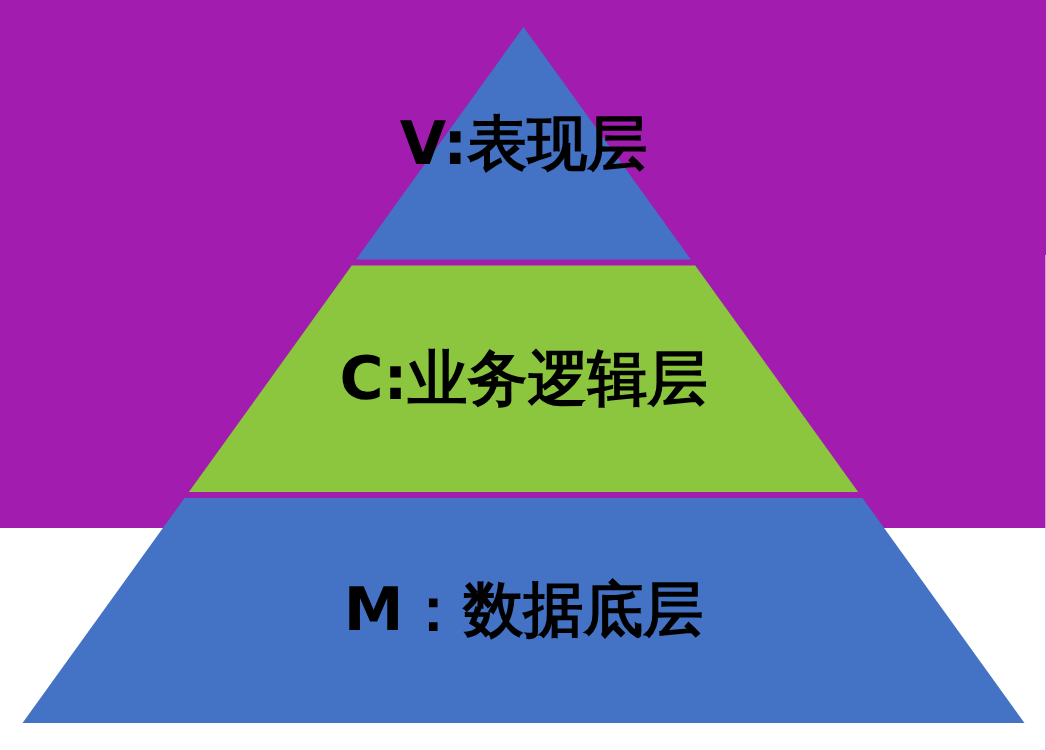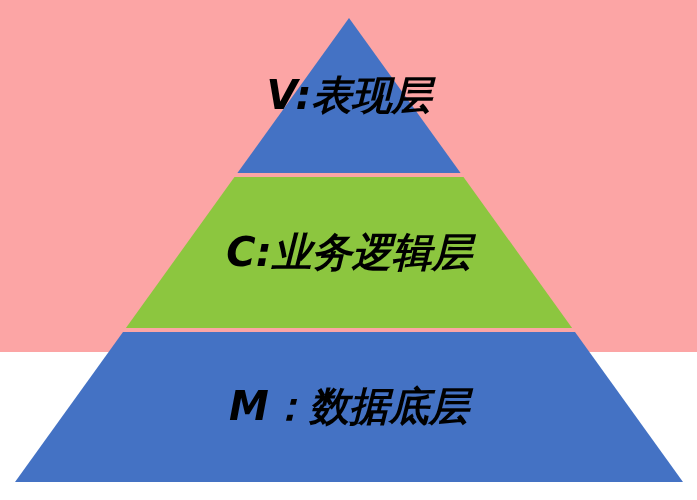--- a/index.html
+++ b/index.html
@@ -8,22 +8,21 @@
     background: #ffffff;
     width: 697px;
     height: 500px;
     overflow: hidden;
     font-family: "DejaVu Sans", "Liberation Sans", sans-serif;
   }
   .canvas {
     position: relative;
     width: 697px;
     height: 352px;
-    background: #fca5a5;
-    font-style: italic;
+    background: #a21caf;
   }
   svg text {
     font-family: "DejaVu Sans", "Liberation Sans", sans-serif;
     font-weight: bold;
     font-size: 40px;
     fill: #000000;
   }
 </style>
 </head>
 <body>

